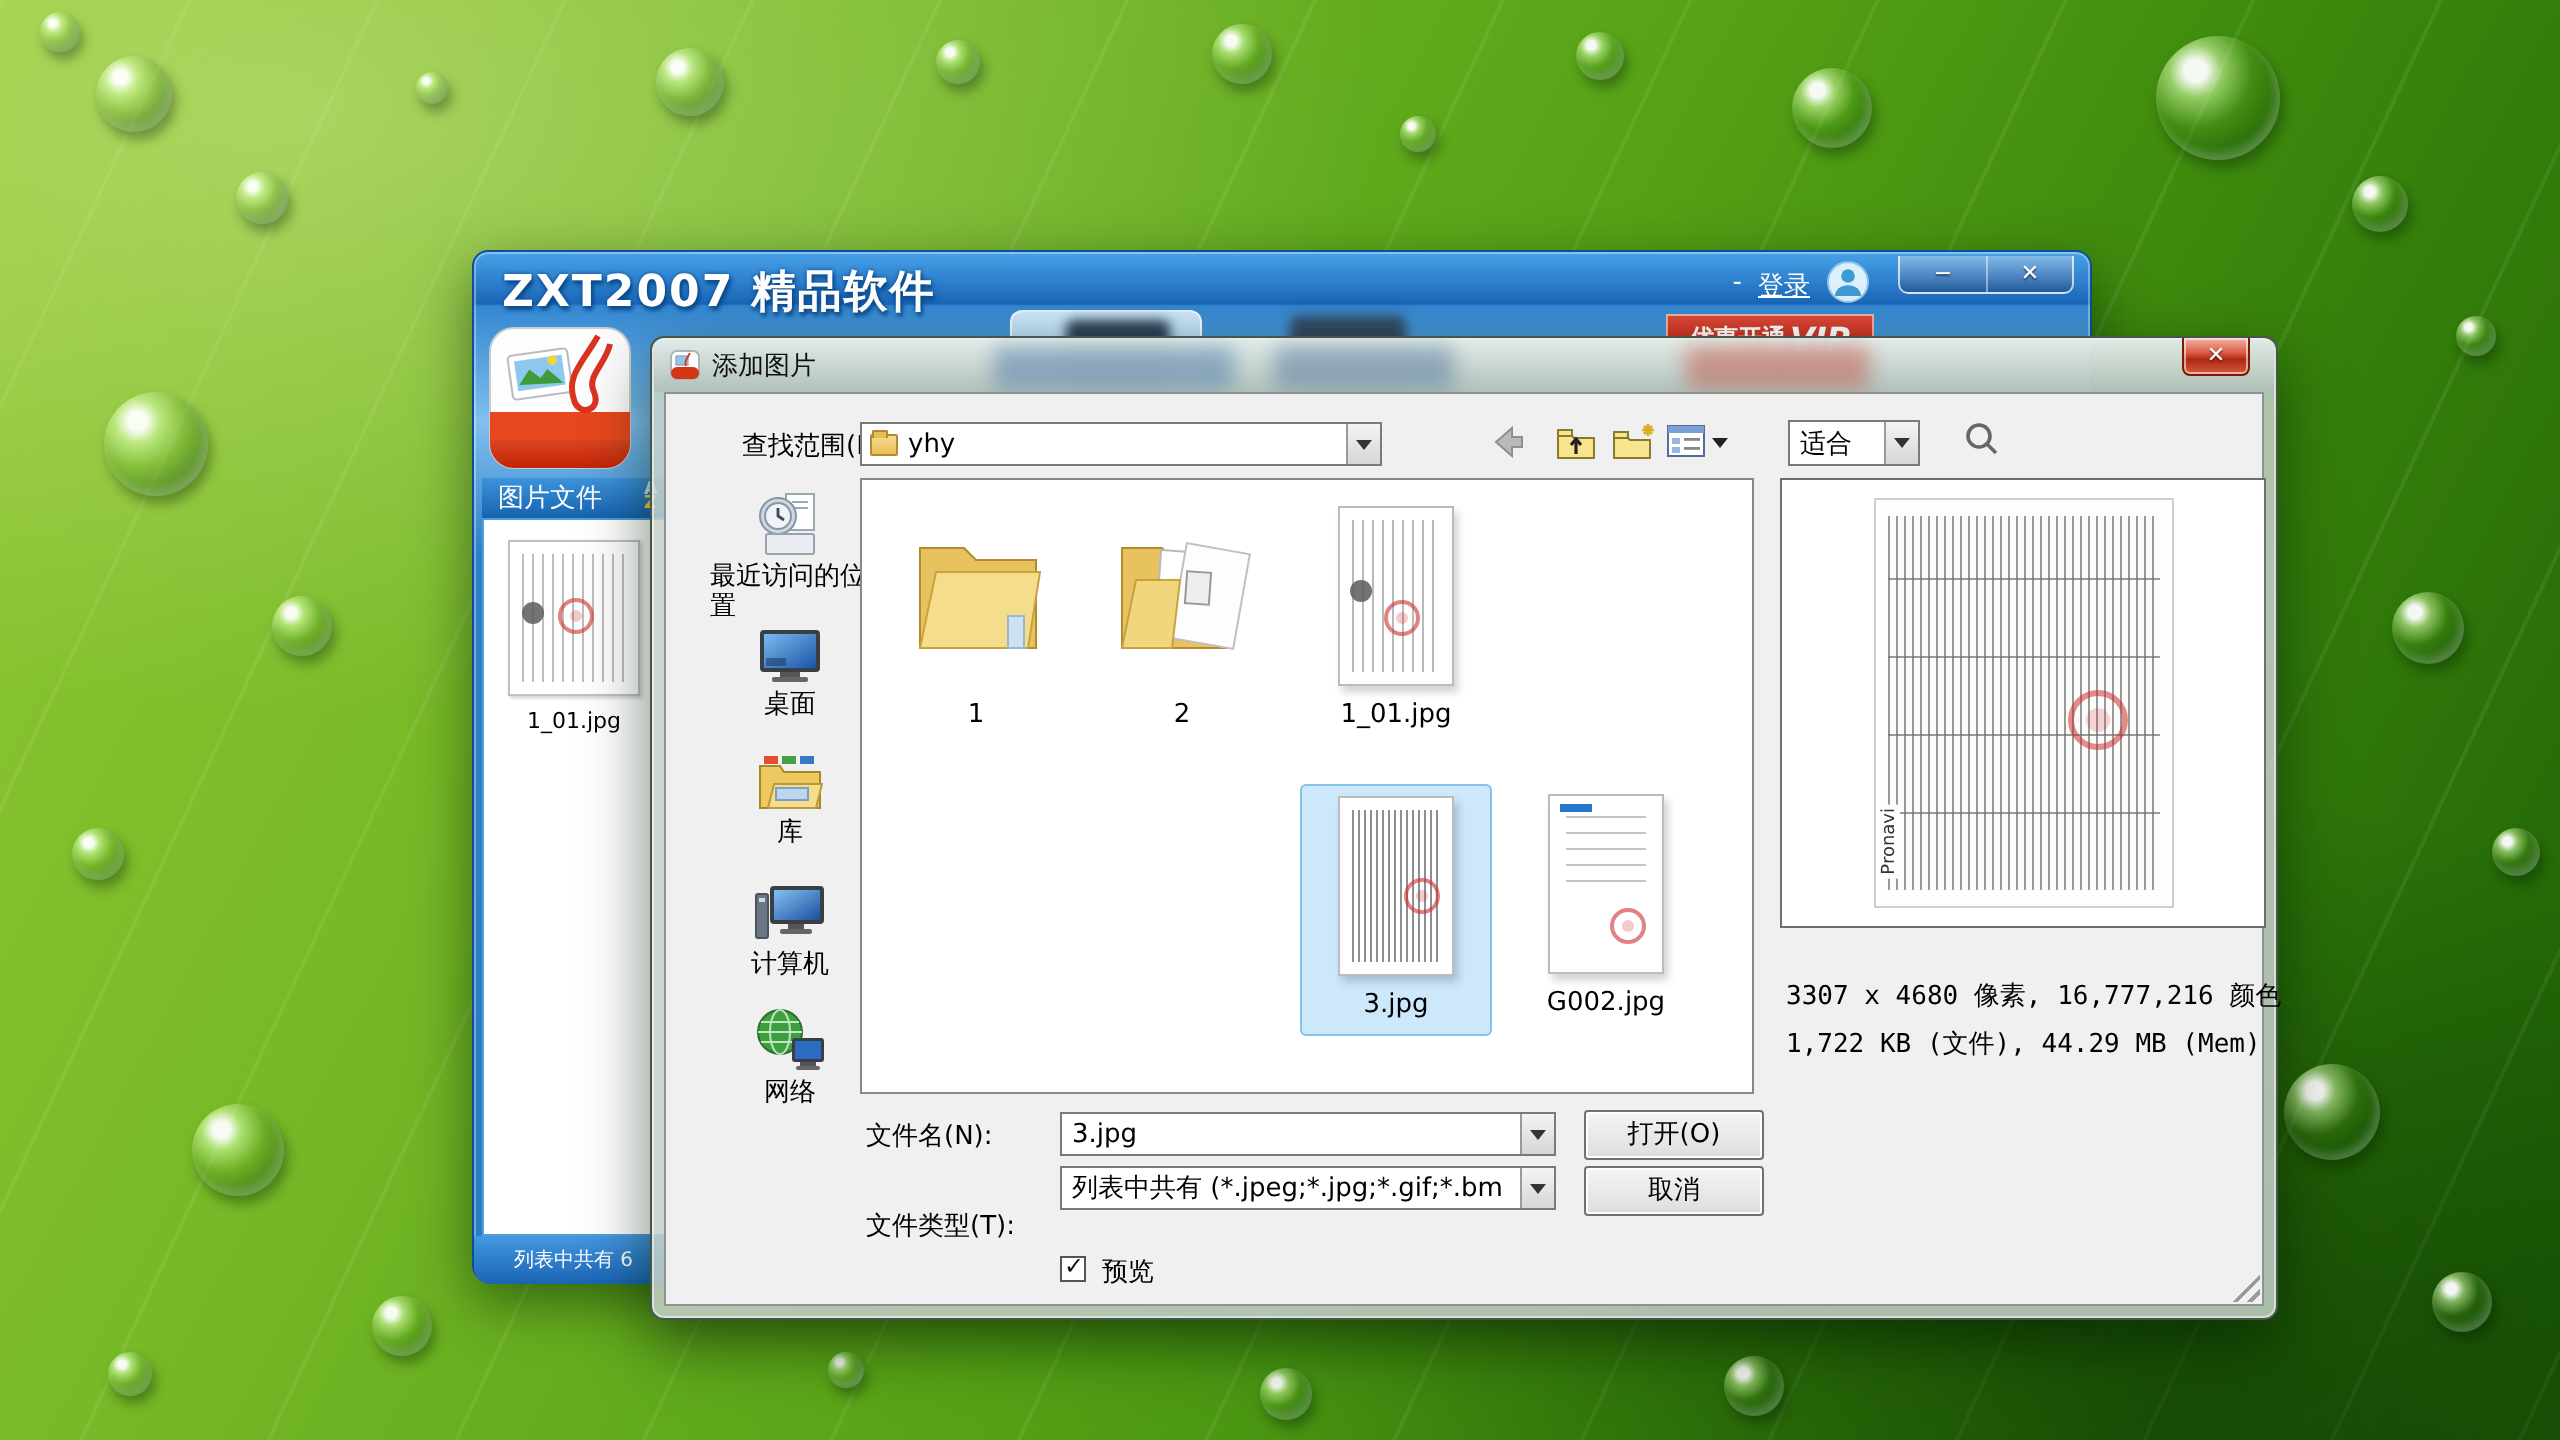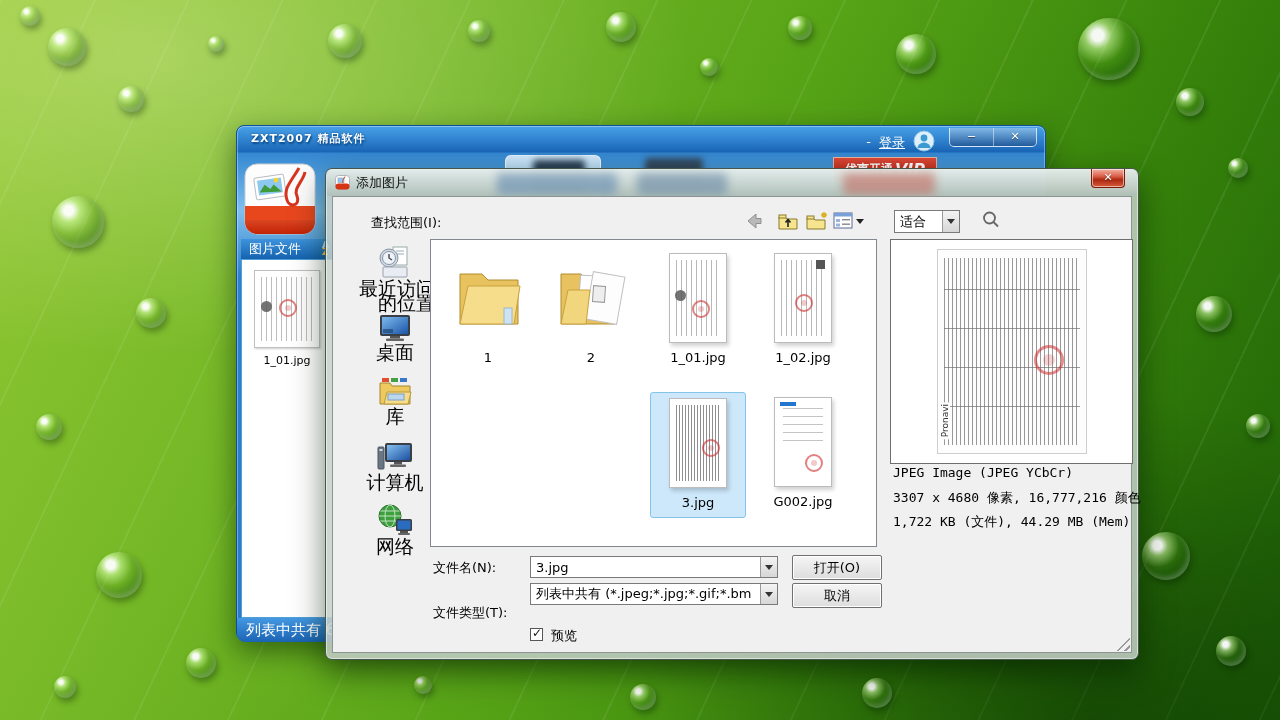--- a/index.html
+++ b/index.html
@@ -17,21 +17,21 @@
     background:radial-gradient(circle at 32% 28%, rgba(255,255,255,.95) 0 9%,
       rgba(215,255,170,.55) 22%, rgba(80,150,30,.25) 46%,
       rgba(12,70,5,.45) 75%, rgba(4,45,2,.6) 100%);
     box-shadow:2px 4px 6px rgba(0,30,0,.35), inset -2px -3px 5px rgba(255,255,255,.25); }
 
   
   .main-window { position:absolute; left:236px; top:125px; width:810px; height:516px;
     border-radius:8px; border:1px solid #0d4f9b;
     background:linear-gradient(180deg,#48a2e8 0px,#1a66b8 26px,#3488d2 27px,#7fc0ee 85px,#2f7fc9 150px,#2c7ac4 100%);
     box-shadow:0 0 0 1px rgba(255,255,255,.35) inset, 0 10px 28px rgba(0,25,0,.5); }
-  .mw-title { position:absolute; left:14px; top:5px; font-size:11px; font-weight:bold;
+  .mw-title { position:absolute; left:14px; top:5px; font-size:22px; font-weight:bold;
     color:#ffffff; letter-spacing:1px;
     text-shadow:1px 2px 2px #0a4a8c, 0 0 2px #0a4a8c; }
   .mw-right { position:absolute; right:8px; top:2px; display:flex; align-items:flex-start; gap:8px; }
   .mw-dash { color:#fff; font-size:13px; margin-top:6px; }
   .mw-login { color:#fff; font-size:13px; text-decoration:underline; margin-top:6px; cursor:pointer; }
   .mw-avatar { width:22px; height:22px; margin-top:2px; }
   .winbtns { display:flex; height:19px; border:1px solid rgba(255,255,255,.7); border-top:none;
     border-radius:0 0 5px 5px; overflow:hidden; margin-left:6px;
     background:linear-gradient(180deg,rgba(150,195,235,.75),rgba(35,85,145,.75)); }
   .winbtn { width:43px; text-align:center; color:#fff; font-size:11px; line-height:17px;
@@ -58,21 +58,21 @@
   .lp-list { position:absolute; left:4px; top:133px; width:92px; height:359px;
     background:#fff; border:1px solid #4f9fd8; }
   .lp-thumb { position:absolute; left:12px; top:10px; width:66px; height:78px;
     background:#fff; border:1px solid #c0c0c0; box-shadow:1px 1px 2px rgba(0,0,0,.2); }
   .lp-thumb::before { content:""; position:absolute; inset:6px;
     background:repeating-linear-gradient(90deg,#bdbdbd 0 1px,transparent 1px 5px); }
   .lp-label { position:absolute; left:0; top:94px; width:100%; text-align:center;
     font-size:11px; color:#000; }
   .lp-status { position:absolute; left:0px; top:492px; width:95px; height:24px;
     border-radius:0 0 0 8px; background:linear-gradient(180deg,#4498e2,#1a64b4);
-    color:#fff; font-size:15px; display:flex; align-items:center; padding-left:9px;
+    color:#fff; font-size:10px; display:flex; align-items:center; padding-left:20px;
     white-space:nowrap; overflow:hidden; }
 
   .seal { position:absolute; width:11px; height:11px; border-radius:50%; background:#5a5a5a; opacity:.85; }
   .stamp { position:absolute; width:18px; height:18px; border-radius:50%;
     border:2px solid rgba(205,45,45,.6); }
   .stamp::after { content:""; position:absolute; inset:4px; border-radius:50%;
     background:rgba(205,45,45,.25); }
 
   
   .dialog { position:absolute; left:325px; top:168px; width:814px; height:492px;
@@ -161,21 +161,21 @@
     border:1px solid #555; cursor:pointer; }
   .checkbox::after { content:"✓"; position:absolute; left:1px; top:-3px;
     font-size:12px; font-weight:bold; color:#111; }
   .grip { position:absolute; right:1px; bottom:1px; width:14px; height:14px;
     clip-path:polygon(100% 0,100% 100%,0 100%);
     background:repeating-linear-gradient(135deg,#9a9a9a 0 2px,#f0f0f0 2px 5px); }
 
   
   .place { position:absolute; left:22px; width:80px; display:flex; flex-direction:column;
     align-items:center; cursor:pointer; }
-  .place .pl { font-size:19px; text-align:right; line-height:15px; margin-top:2px; }
+  .place .pl { font-size:13px; text-align:left; line-height:15px; margin-top:2px; }
   svg { display:block; }
 </style>
 </head>
 <body>
 
 <div class="desktop">
   <i class="drop" style="left:48px;top:28px;width:38px;height:38px"></i>
   <i class="drop" style="left:20px;top:6px;width:20px;height:20px"></i>
   <i class="drop" style="left:118px;top:86px;width:26px;height:26px"></i>
   <i class="drop" style="left:208px;top:36px;width:16px;height:16px"></i>
@@ -281,20 +281,27 @@
         <path d="M10 1.5 C8.5 4.5 7 5.5 8 8" fill="none" stroke="#d83420" stroke-width="0.9"></path>
       </svg>
     </span>
     <span class="dlg-title">添加图片</span>
   </div>
   <div class="dlg-close">✕</div>
 
   <div class="dlg-client">
 
     <span class="lbl" style="left:38px;top:17px">查找范围(I):</span>
+    <div class="combo" style="left:97px;top:14px;width:261px;height:22px">
+      <span class="mini-folder"></span>
+      <span class="val">yhy</span>
+      <span class="cbtn">
+          <span class="caret"></span>
+        </span>
+    </div>
 
     <span class="tool" style="left:410px;top:13px">
       <svg width="22" height="22" viewBox="0 0 22 22">
           <path d="M13 4 L5 11 L13 18 L13 13.5 L18 13.5 L18 8.5 L13 8.5 Z" fill="#b9b9b9" stroke="#8f8f8f"></path>
         </svg>
     </span>
     <span class="tool" style="left:444px;top:13px">
       <svg width="22" height="22" viewBox="0 0 22 22">
         <path d="M2 7 h6 l2 2 h10 v10 h-18 z" fill="#f7e48e" stroke="#8a7a2a"></path>
         <rect x="2" y="5" width="7" height="3" fill="#f7e48e" stroke="#8a7a2a"></rect>
@@ -433,29 +440,20 @@
       <div class="tile" style="left:219px;top:8px">
         <div class="thumb">
           <div class="docpage">
             <i class="seal" style="left:5px;top:36px"></i>
             <i class="stamp" style="left:22px;top:46px"></i>
           </div>
         </div>
         <div class="tlabel">1_01.jpg</div>
       </div>
 
-      <div class="tile" style="left:324px;top:8px">
-        <div class="thumb">
-          <div class="docpage">
-            <i class="qr" style="right:6px;top:6px"></i>
-            <i class="stamp" style="left:20px;top:40px"></i>
-          </div>
-        </div>
-        <div class="tlabel">1_02.jpg</div>
-      </div>
 
 
 
       <div class="tile sel" style="left:219px;top:152px">
         <div class="thumb">
           <div class="docpage dense">
             <i class="stamp" style="right:6px;top:40px"></i>
           </div>
         </div>
         <div class="tlabel">3.jpg</div>
@@ -471,21 +469,20 @@
         <div class="tlabel">G002.jpg</div>
       </div>
     </div>
 
     <div class="preview">
       <div class="pv-page">
         <i class="pv-stamp"></i>
         <span class="pv-mark">Pronavi</span>
       </div>
     </div>
-    <div class="pv-info" style="top:268px">JPEG Image (JPEG YCbCr)</div>
     <div class="pv-info" style="top:292px">3307 x 4680 像素, 16,777,216 颜色</div>
     <div class="pv-info" style="top:316px">1,722 KB (文件), 44.29 MB (Mem)</div>
 
     <span class="lbl" style="left:100px;top:362px">文件名(N):</span>
     <div class="combo" style="left:197px;top:359px;width:248px;height:22px">
       <span class="val">3.jpg</span>
       <span class="cbtn">
           <span class="caret"></span>
         </span>
     </div>

